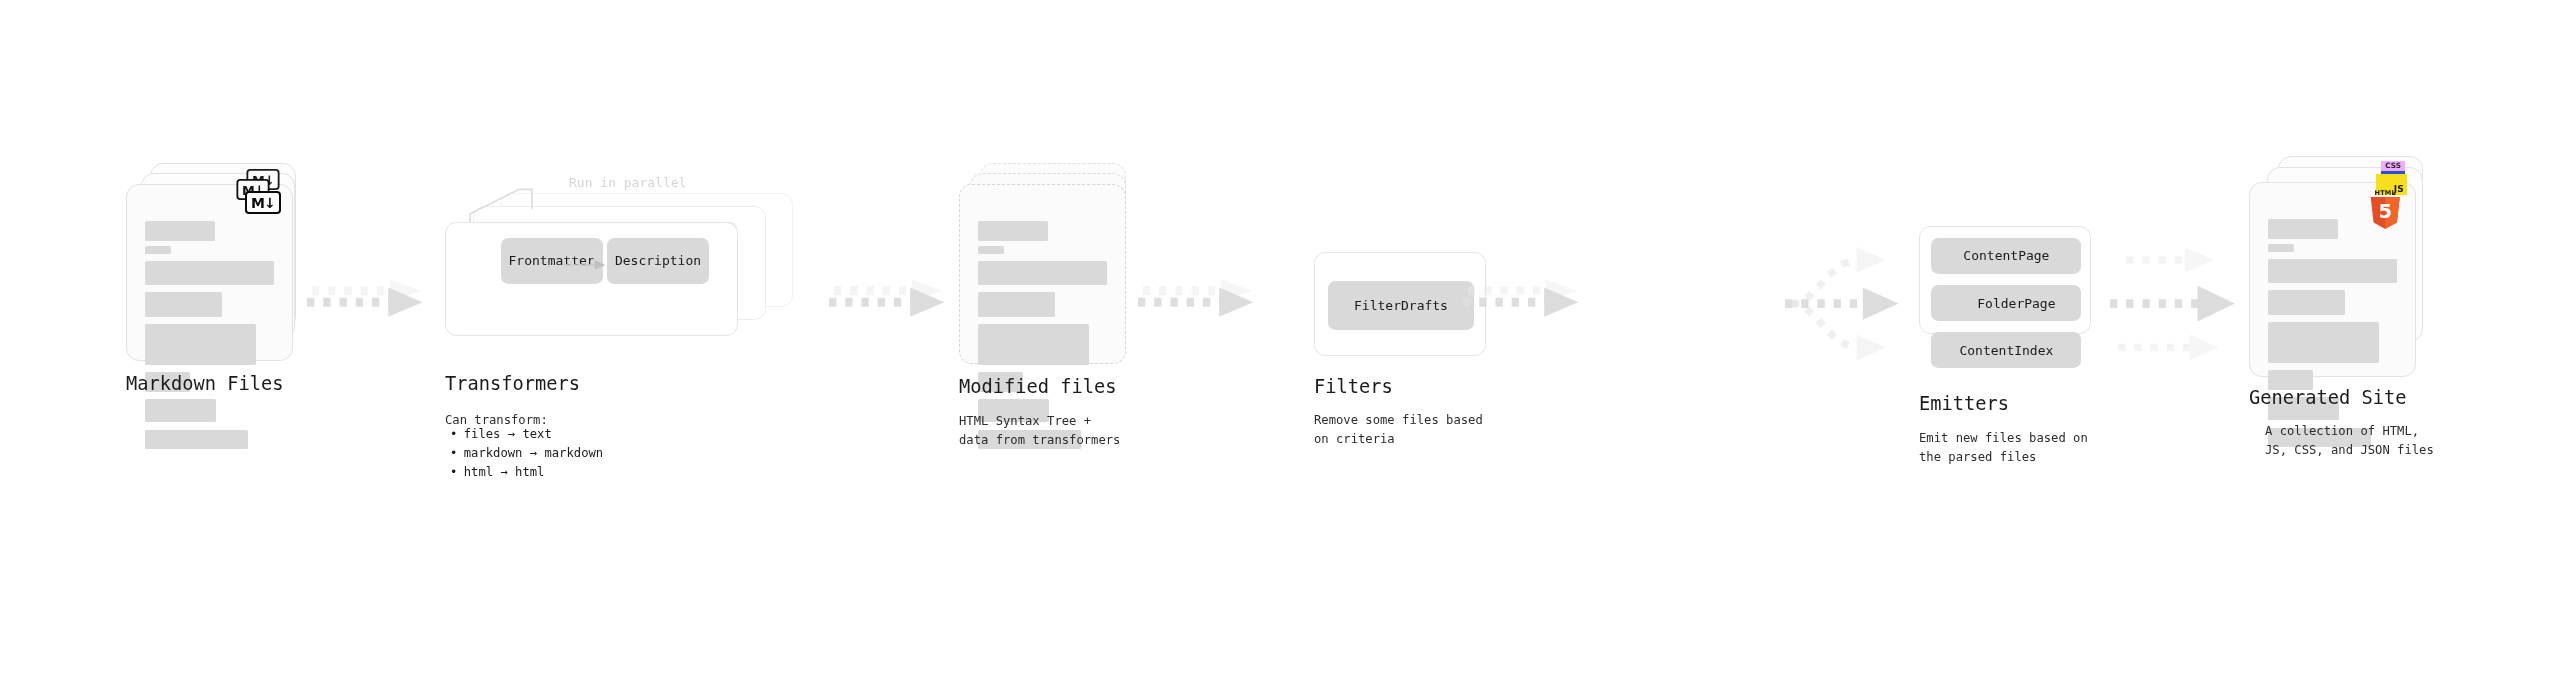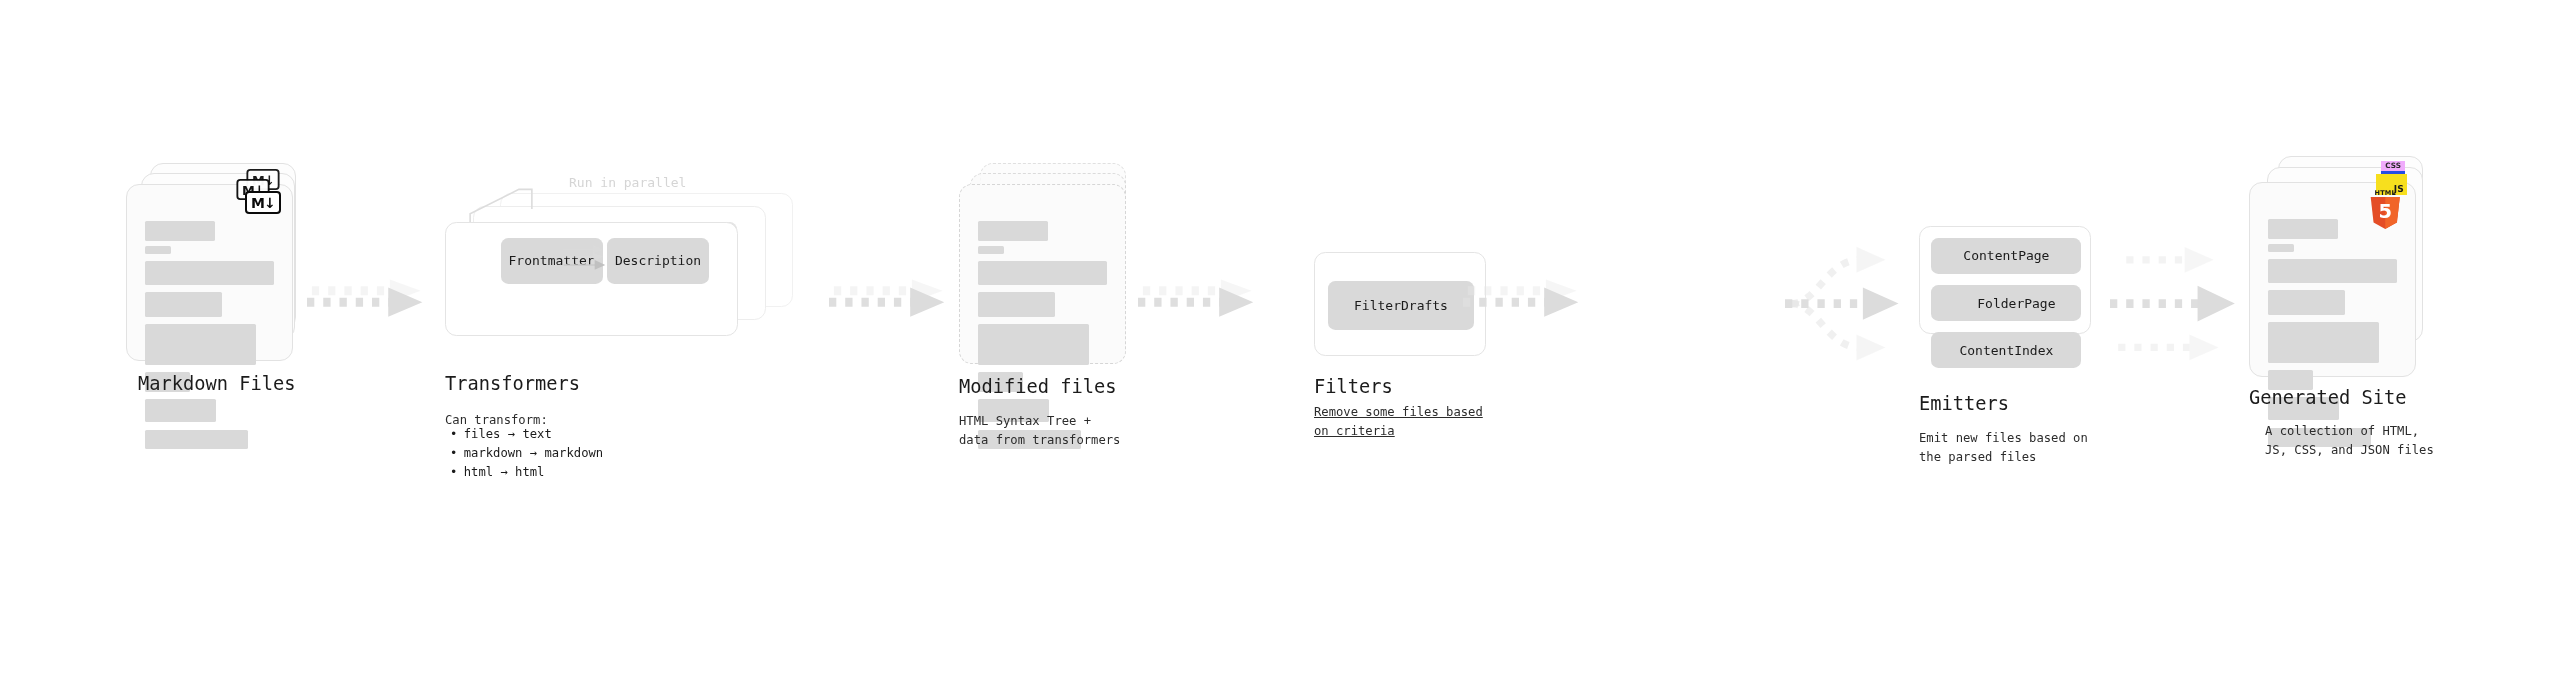--- a/index.html
+++ b/index.html
@@ -227,21 +227,21 @@
           <div class="sk l-35"></div>
           <div class="sk l-55"></div>
           <div class="sk l-80"></div>
         </div>
       </div>
 
       <div class="badge md-badge small" style="left:119px; top:4.9px; opacity:.92;">M↓</div>
       <div class="badge md-badge small" style="left:109px; top:14.6px; opacity:.96;">M↓</div>
       <div class="badge md-badge" style="left:119px; top:28px;">M↓</div>
     </div>
-    <div class="caption-title" style="position:absolute; left:12px; top:210px;">Markdown Files</div>
+    <div class="caption-title" style="position:absolute; left:0px; top:210px;">Markdown Files</div>
   </div>
 
   <svg class="abs-svg" style="left:307px; top:268px;" width="130" height="57" viewBox="0 0 160 70">
     <g opacity="0.45" transform="translate(6,-12)">
       <line x1="0" y1="40" x2="100" y2="40" stroke="#e8e8e8" stroke-width="11" stroke-dasharray="9 11" stroke-linecap="butt"></line>
       <polygon points="96,26 134,40 96,54" fill="#ececec"></polygon>
     </g>
     <g>
       <line x1="0" y1="42" x2="104" y2="42" stroke="#dedede" stroke-width="11" stroke-dasharray="9 11" stroke-linecap="butt"></line>
       <polygon points="100,24 142,42 100,60" fill="#dcdcdc"></polygon>
@@ -339,21 +339,21 @@
     </g>
   </svg>
 
   <div class="node" style="left:1281px; top:252px;margin-left:33px;">
     <div style="position:relative; width:179px; height:110px;">
       <div class="groupbox" style="left:0px; top:0px; width:172px; height:104px;">
         <div class="pill" style="left:13px; top:28px; width:146px; height:49px;">FilterDrafts</div>
       </div>
     </div>
     <div class="caption-title" style="position:absolute; left:0px; top:124px;">Filters</div>
-    <div class="caption-sub" style="position:absolute; left:0px; top:143px;text-decoration:underline;">Remove some files based
+    <div class="caption-sub" style="position:absolute; left:0px; top:151px;">Remove some files based
 on criteria</div>
   </div>
 
   <svg class="abs-svg" style="left:1463px; top:268px;" width="138" height="57" viewBox="0 0 170 70">
     <g opacity="0.45" transform="translate(6,-12)">
       <line x1="0" y1="40" x2="100" y2="40" stroke="#e8e8e8" stroke-width="11" stroke-dasharray="9 11"></line>
       <polygon points="96,26 134,40 96,54" fill="#ececec"></polygon>
     </g>
     <g>
       <line x1="0" y1="42" x2="104" y2="42" stroke="#dedede" stroke-width="11" stroke-dasharray="9 11"></line>

